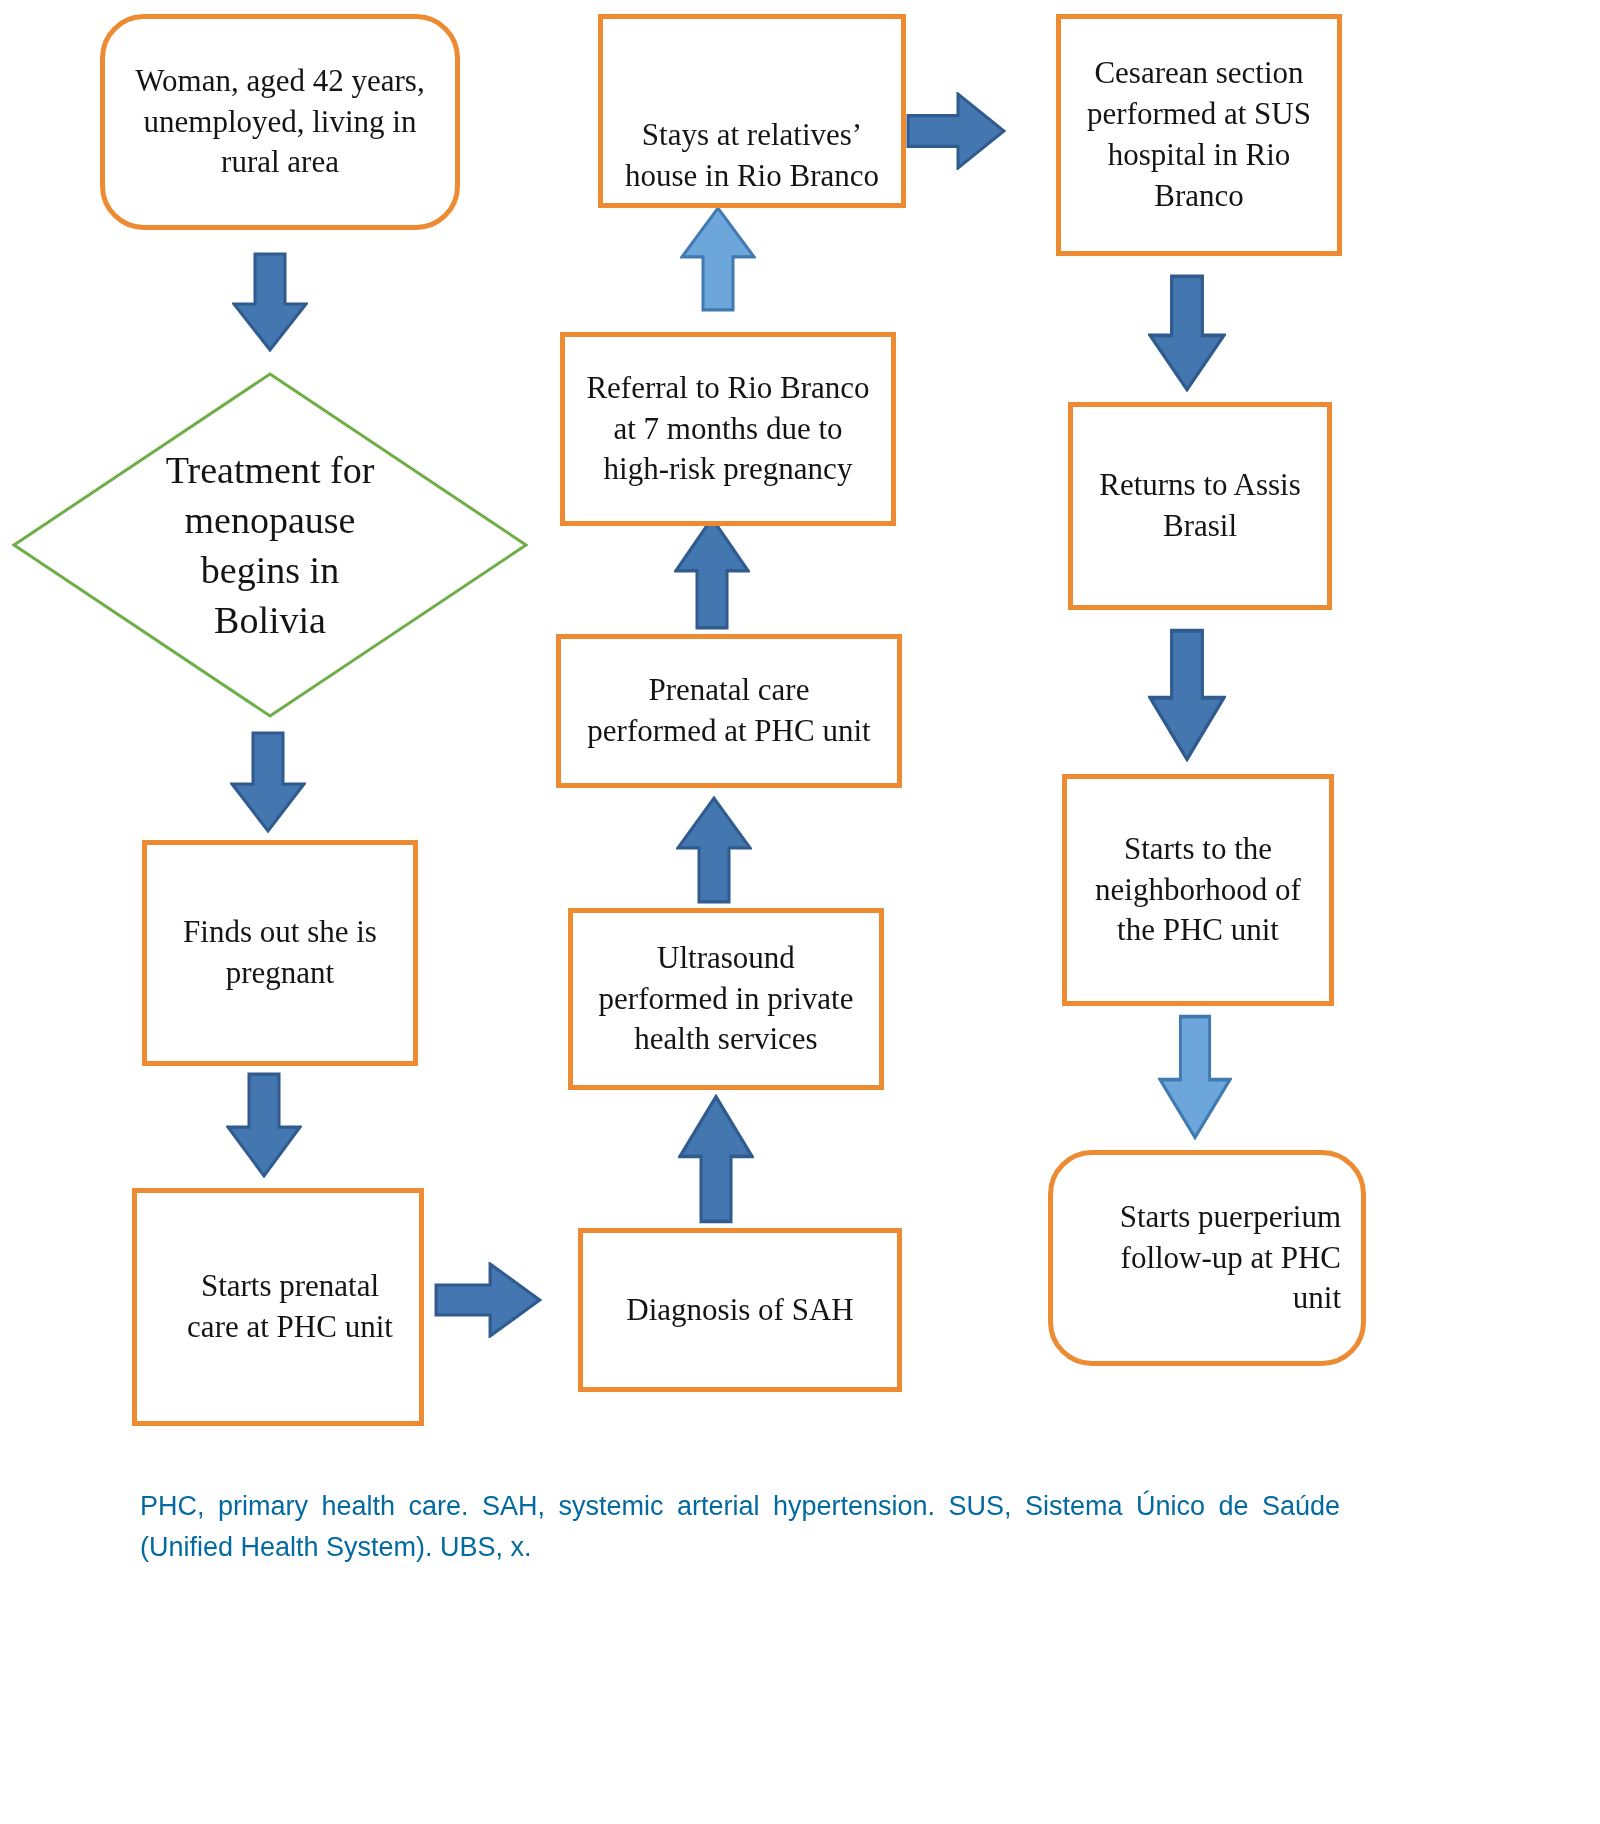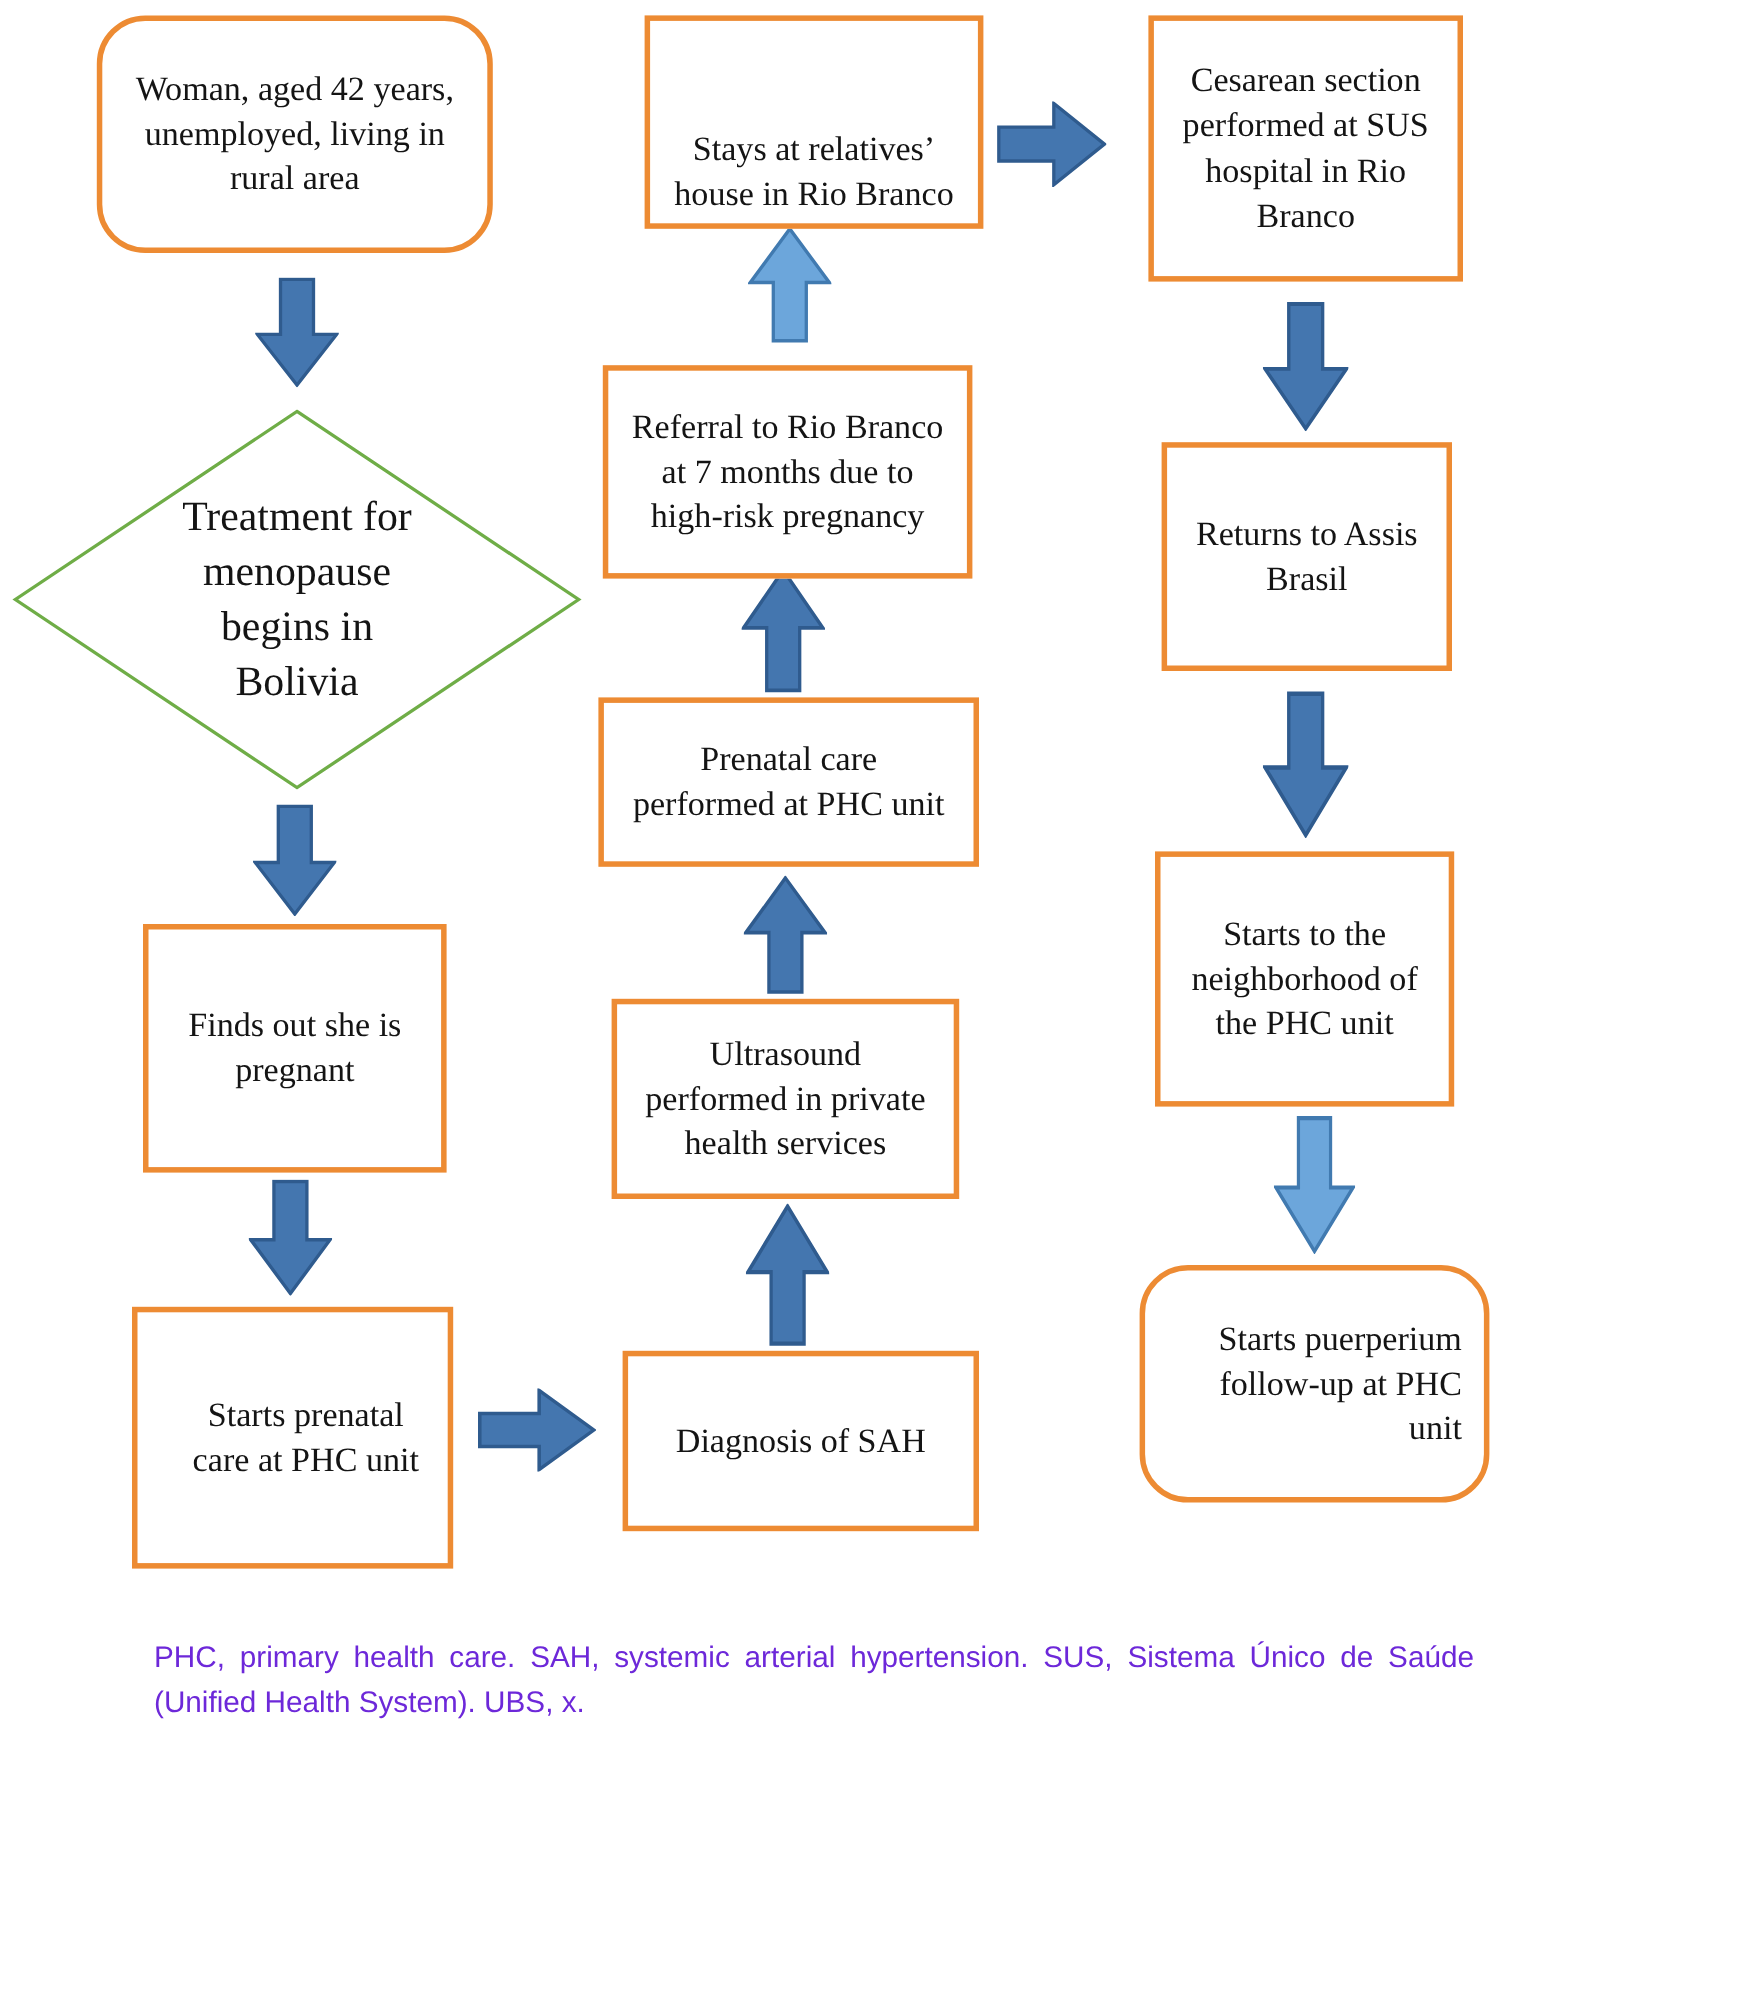--- a/index.html
+++ b/index.html
@@ -15,20 +15,21 @@
     position: absolute;
     display: flex;
     align-items: center;
     justify-content: center;
     text-align: center;
     background: #ffffff;
     color: #141414;
     font-size: 31px;
     line-height: 1.32;
     box-sizing: border-box;
+    margin-left: 12px;
   }
   .orange { border: 5px solid #ED8B33; }
   .rounded { border-radius: 44px; }
   .node .inner { padding: 6px 20px; }
   .diamond-wrap {
     position: absolute;
     display: flex;
     align-items: center;
     justify-content: center;
     text-align: center;
@@ -42,21 +43,21 @@
   .arrow.blue { fill: #4476AF; stroke: #2F5B8E; }
   .arrow.lightblue { fill: #6CA6DB; stroke: #417AB0; }
   .footnote {
     position: absolute;
     left: 140px;
     top: 1486px;
     width: 1200px;
     font-family: "Liberation Sans", sans-serif;
     font-size: 27px;
     line-height: 1.5;
-    color: #6d28d9;
+    color: #0369a1;
     text-align: justify;
   }
 </style>
 </head>
 <body>
 
 <div class="canvas">
 
   <svg width="0" height="0" style="position:absolute" aria-hidden="true">
     <defs>

